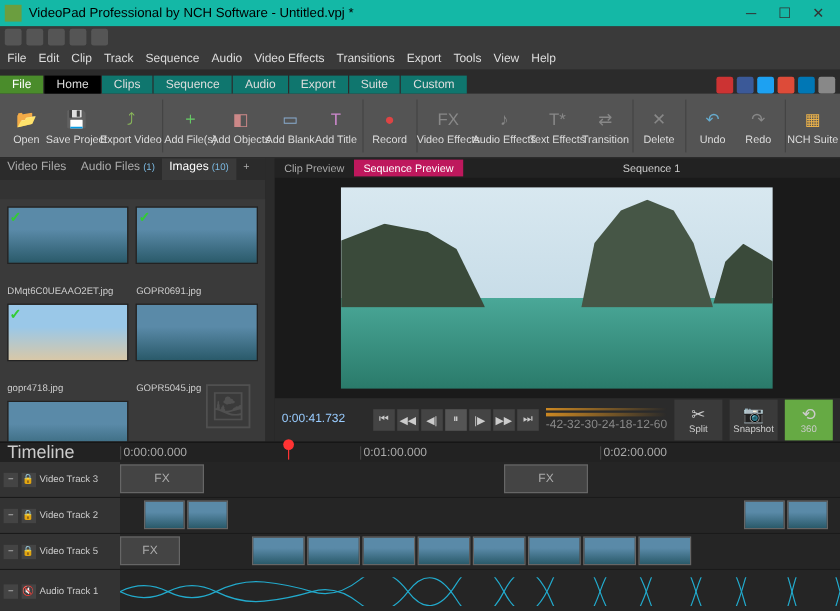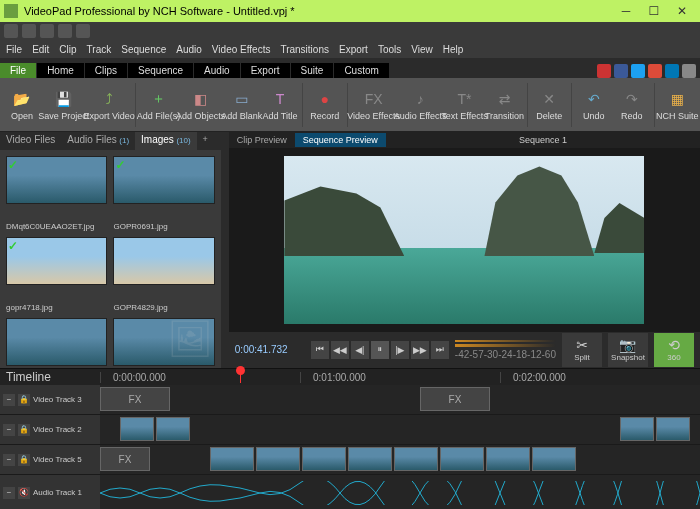--- a/index.html
+++ b/index.html
@@ -1,55 +1,55 @@
 <!DOCTYPE html>
 <html><head>
 <meta charset="utf-8">
 <style>
 * { margin:0; padding:0; box-sizing:border-box; font-family:"Segoe UI",Tahoma,sans-serif; font-size:10px; }
 body { width:700px; height:509px; background:#2b2b2b; color:#ccc; overflow:hidden; }
-.titlebar { height:22px; background:#bef264; color:#000; display:flex; align-items:center; padding:0 4px; }
+.titlebar { height:22px; background:#14b8a6; color:#000; display:flex; align-items:center; padding:0 4px; }
 .titlebar .icon { width:14px; height:14px; background:#6b9e3f; margin-right:6px; }
 .titlebar .title { flex:1; font-size:11px; }
 .titlebar .winbtn { width:28px; text-align:center; font-size:12px; color:#333; cursor:default; }
 .qat { height:18px; background:#3a3a3a; display:flex; align-items:center; gap:4px; padding:0 4px; }
 .qat .qatbtn { width:14px; height:14px; background:#555; border-radius:2px; }
 .menubar { height:18px; background:#3a3a3a; display:flex; align-items:center; gap:10px; padding:0 6px; color:#ddd; }
 .menubar span { cursor:default; }
 .tabbar { height:20px; background:#2b2b2b; display:flex; align-items:flex-end; }
-.tabbar .tab { padding:2px 10px; color:#ddd; background:#000000; margin-right:1px; cursor:default; }
+.tabbar .tab { padding:2px 10px; color:#ddd; background:#0f766e; margin-right:1px; cursor:default; }
 .tabbar .tab.file { background:#4a8c2b; color:#fff; }
 .tabbar .tab.active { background:#000000; }
 .tabbar .spacer { flex:1; }
 .tabbar .social { display:flex; gap:3px; padding-right:4px; align-items:center; }
 .tabbar .social div { width:14px; height:14px; border-radius:2px; }
 .ribbon { height:54px; background:#545454; display:flex; align-items:center; padding:2px 4px; gap:2px; border-bottom:1px solid #222; }
 .ribbtn { display:flex; flex-direction:column; align-items:center; justify-content:center; gap:2px; padding:2px 4px; color:#ddd; cursor:default; min-width:36px; }
 .ribbtn .ico { width:20px; height:20px; display:flex; align-items:center; justify-content:center; font-size:14px; }
 .ribbtn .lbl { font-size:9px; white-space:nowrap; }
 .ribsep { width:1px; height:44px; background:#444; margin:0 2px; }
 .mid { height:236px; display:flex; }
-.bins { width:224px; background:#333; display:flex; flex-direction:column; }
+.bins { width:224px; background:#333; display:flex; flex-direction:column;gap:16px; }
 .bintabs { height:18px; display:flex; background:#2b2b2b; }
 .bintabs .bt { padding:2px 6px; color:#aaa; cursor:default; font-size:9px; }
 .bintabs .bt.active { background:#3a3a3a; color:#fff; }
 .bintabs .bt .sup { color:#7ab8e0; font-size:8px; }
 .thumbs { flex:1; background:#3a3a3a; padding:6px; display:grid; grid-template-columns:1fr 1fr; gap:6px; overflow:hidden; position:relative; }
 .thumb { position:relative; }
 .thumb .img { width:100%; height:48px; background:linear-gradient(180deg,#5a8aa8 40%,#2a5a6a 100%); border:1px solid #222; position:relative; }
 .thumb .img.boat { background:linear-gradient(180deg,#a8c8d8 50%,#4a8a6a 100%); }
 .thumb .img.beach { background:linear-gradient(180deg,#9ac8e8 40%,#d8c8a8 100%); }
 .thumb .cap { font-size:8px; color:#ccc; margin-top:18px; white-space:nowrap; overflow:hidden; text-overflow:ellipsis; }
 .thumb .chk { position:absolute; top:2px; left:2px; width:12px; height:12px; color:#3c3; font-size:12px; font-weight:bold; }
 .watermark { position:absolute; right:8px; bottom:8px; opacity:.15; font-size:36px; }
 .gutter { width:8px; background:#2b2b2b; }
 .preview { flex:1; background:#2b2b2b; display:flex; flex-direction:column; }
 .prevtabs { height:18px; display:flex; background:#222; align-items:center; }
 .prevtabs .pt { padding:2px 8px; color:#aaa; cursor:default; font-size:9px; }
-.prevtabs .pt.active { background:#0c4a6e; color:#fff; }
+.prevtabs .pt.active { background:#be185d; color:#fff; }
 .prevtabs .seqname { flex:1; text-align:center; color:#ccc; font-size:9px; }
 .canvas { flex:1; background:#1a1a1a; display:flex; align-items:center; justify-content:center; padding:8px; }
 .frame { width:360px; height:168px; position:relative; overflow:hidden; }
 .sky { position:absolute; inset:0; background:linear-gradient(180deg,#d8e8f0 0%,#c8dde8 55%,#4aa898 55%,#2a7a6a 100%); }
 .rock { position:absolute; bottom:40%; background:#3a4a3a; }
 .rock.l { left:0; width:120px; height:70px; clip-path:polygon(0 100%,0 20%,30% 0,60% 10%,80% 30%,100% 100%); }
 .rock.r { right:50px; width:110px; height:90px; clip-path:polygon(0 100%,10% 40%,30% 10%,50% 0,70% 10%,85% 40%,100% 100%); background:#465646; }
 .rock.r2 { right:0; width:50px; height:50px; bottom:42%; clip-path:polygon(0 100%,20% 30%,50% 0,100% 30%,100% 100%); background:#3a4a3a; }
 .controls { height:42px; background:#2b2b2b; display:flex; align-items:center; padding:0 6px; gap:6px; }
 .tc { color:#9cf; font-size:10px; width:70px; }
@@ -57,23 +57,23 @@
 .pbtn { width:18px; height:18px; background:#444; color:#ccc; display:flex; align-items:center; justify-content:center; font-size:9px; cursor:default; }
 .scrub { flex:1; height:20px; display:flex; flex-direction:column; gap:2px; justify-content:center; }
 .scrub .bar { height:6px; background:linear-gradient(90deg,#cc8822 0%,#2a2a2a 100%); position:relative; }
 .scrubticks { display:flex; justify-content:space-between; font-size:7px; color:#888; }
 .sidebtns { display:flex; gap:6px; }
 .sidebtn { display:flex; flex-direction:column; align-items:center; width:40px; height:34px; background:#3a3a3a; justify-content:center; cursor:default; }
 .sidebtn .ico { font-size:14px; }
 .sidebtn .lbl { font-size:8px; }
 .timeline { background:#2b2b2b; border-top:1px solid #111; }
 .tlhdr { height:16px; display:flex; align-items:center; background:#222; }
-.tlhdr .lbl { width:100px; padding-left:6px; font-size:12px; }
+.tlhdr .lbl { width:100px; padding-left:6px; font-size:15px; }
 .tlhdr .ruler { flex:1; position:relative; font-size:8px; color:#aaa; display:flex; }
-.tlhdr .ruler span { flex:1; border-left:1px solid #444; padding-left:12px; }
+.tlhdr .ruler span { flex:1; border-left:1px solid #444; padding-left:2px; }
 .track { height:30px; display:flex; border-bottom:1px solid #1a1a1a; }
 .track.audio { height:36px; }
 .trackhdr { width:100px; display:flex; align-items:center; gap:3px; padding:0 3px; background:#333; }
 .trackhdr .name { flex:1; font-size:8px; color:#ccc; }
 .trackhdr .tbtn { width:12px; height:12px; background:#444; font-size:8px; display:flex; align-items:center; justify-content:center; }
 .trackbody { flex:1; background:#252525; position:relative; }
 .clip { position:absolute; top:2px; height:24px; border:1px solid #666; }
 .clip.v { background:linear-gradient(180deg,#5a8aa8 40%,#2a5a6a 100%); }
 .clip.fx { background:#444; color:#aaa; font-size:8px; display:flex; align-items:center; justify-content:center; gap:2px; }
 .playhead { position:absolute; top:0; bottom:0; width:1px; background:#f33; left:140px; z-index:5; }
@@ -226,24 +226,20 @@
           <div class="img"></div>
           <div class="chk">✓</div>
           <div class="cap">GOPR0691.jpg</div>
         </div>
       <div class="thumb">
           <div class="img beach"></div>
           <div class="chk">✓</div>
           <div class="cap">gopr4718.jpg</div>
         </div>
       <div class="thumb">
-          <div class="img beach"></div>
-          <div class="cap">GOPR4829.jpg</div>
-        </div>
-      <div class="thumb">
           <div class="img"></div>
           <div class="cap">GOPR5045.jpg</div>
         </div>
       <div class="thumb">
           <div class="img"></div>
         </div>
       <div class="watermark">🖼</div>
     </div>
   </div>
   <div class="gutter"></div>
@@ -270,21 +266,21 @@
         <div class="pbtn" style="background:#555">⏸</div>
         <div class="pbtn">|▶</div>
         <div class="pbtn">▶▶</div>
         <div class="pbtn">⏭</div>
       </div>
       <div class="scrub">
         <div class="bar"></div>
         <div class="bar"></div>
         <div class="scrubticks">
           <span>-42</span>
-            <span>-57</span>
+            <span>-32</span>
             <span>-30</span>
             <span>-24</span>
             <span>-18</span>
             <span>-12</span>
             <span>-6</span>
             <span>0</span>
         </div>
       </div>
       <div class="sidebtns">
         <div class="sidebtn">

